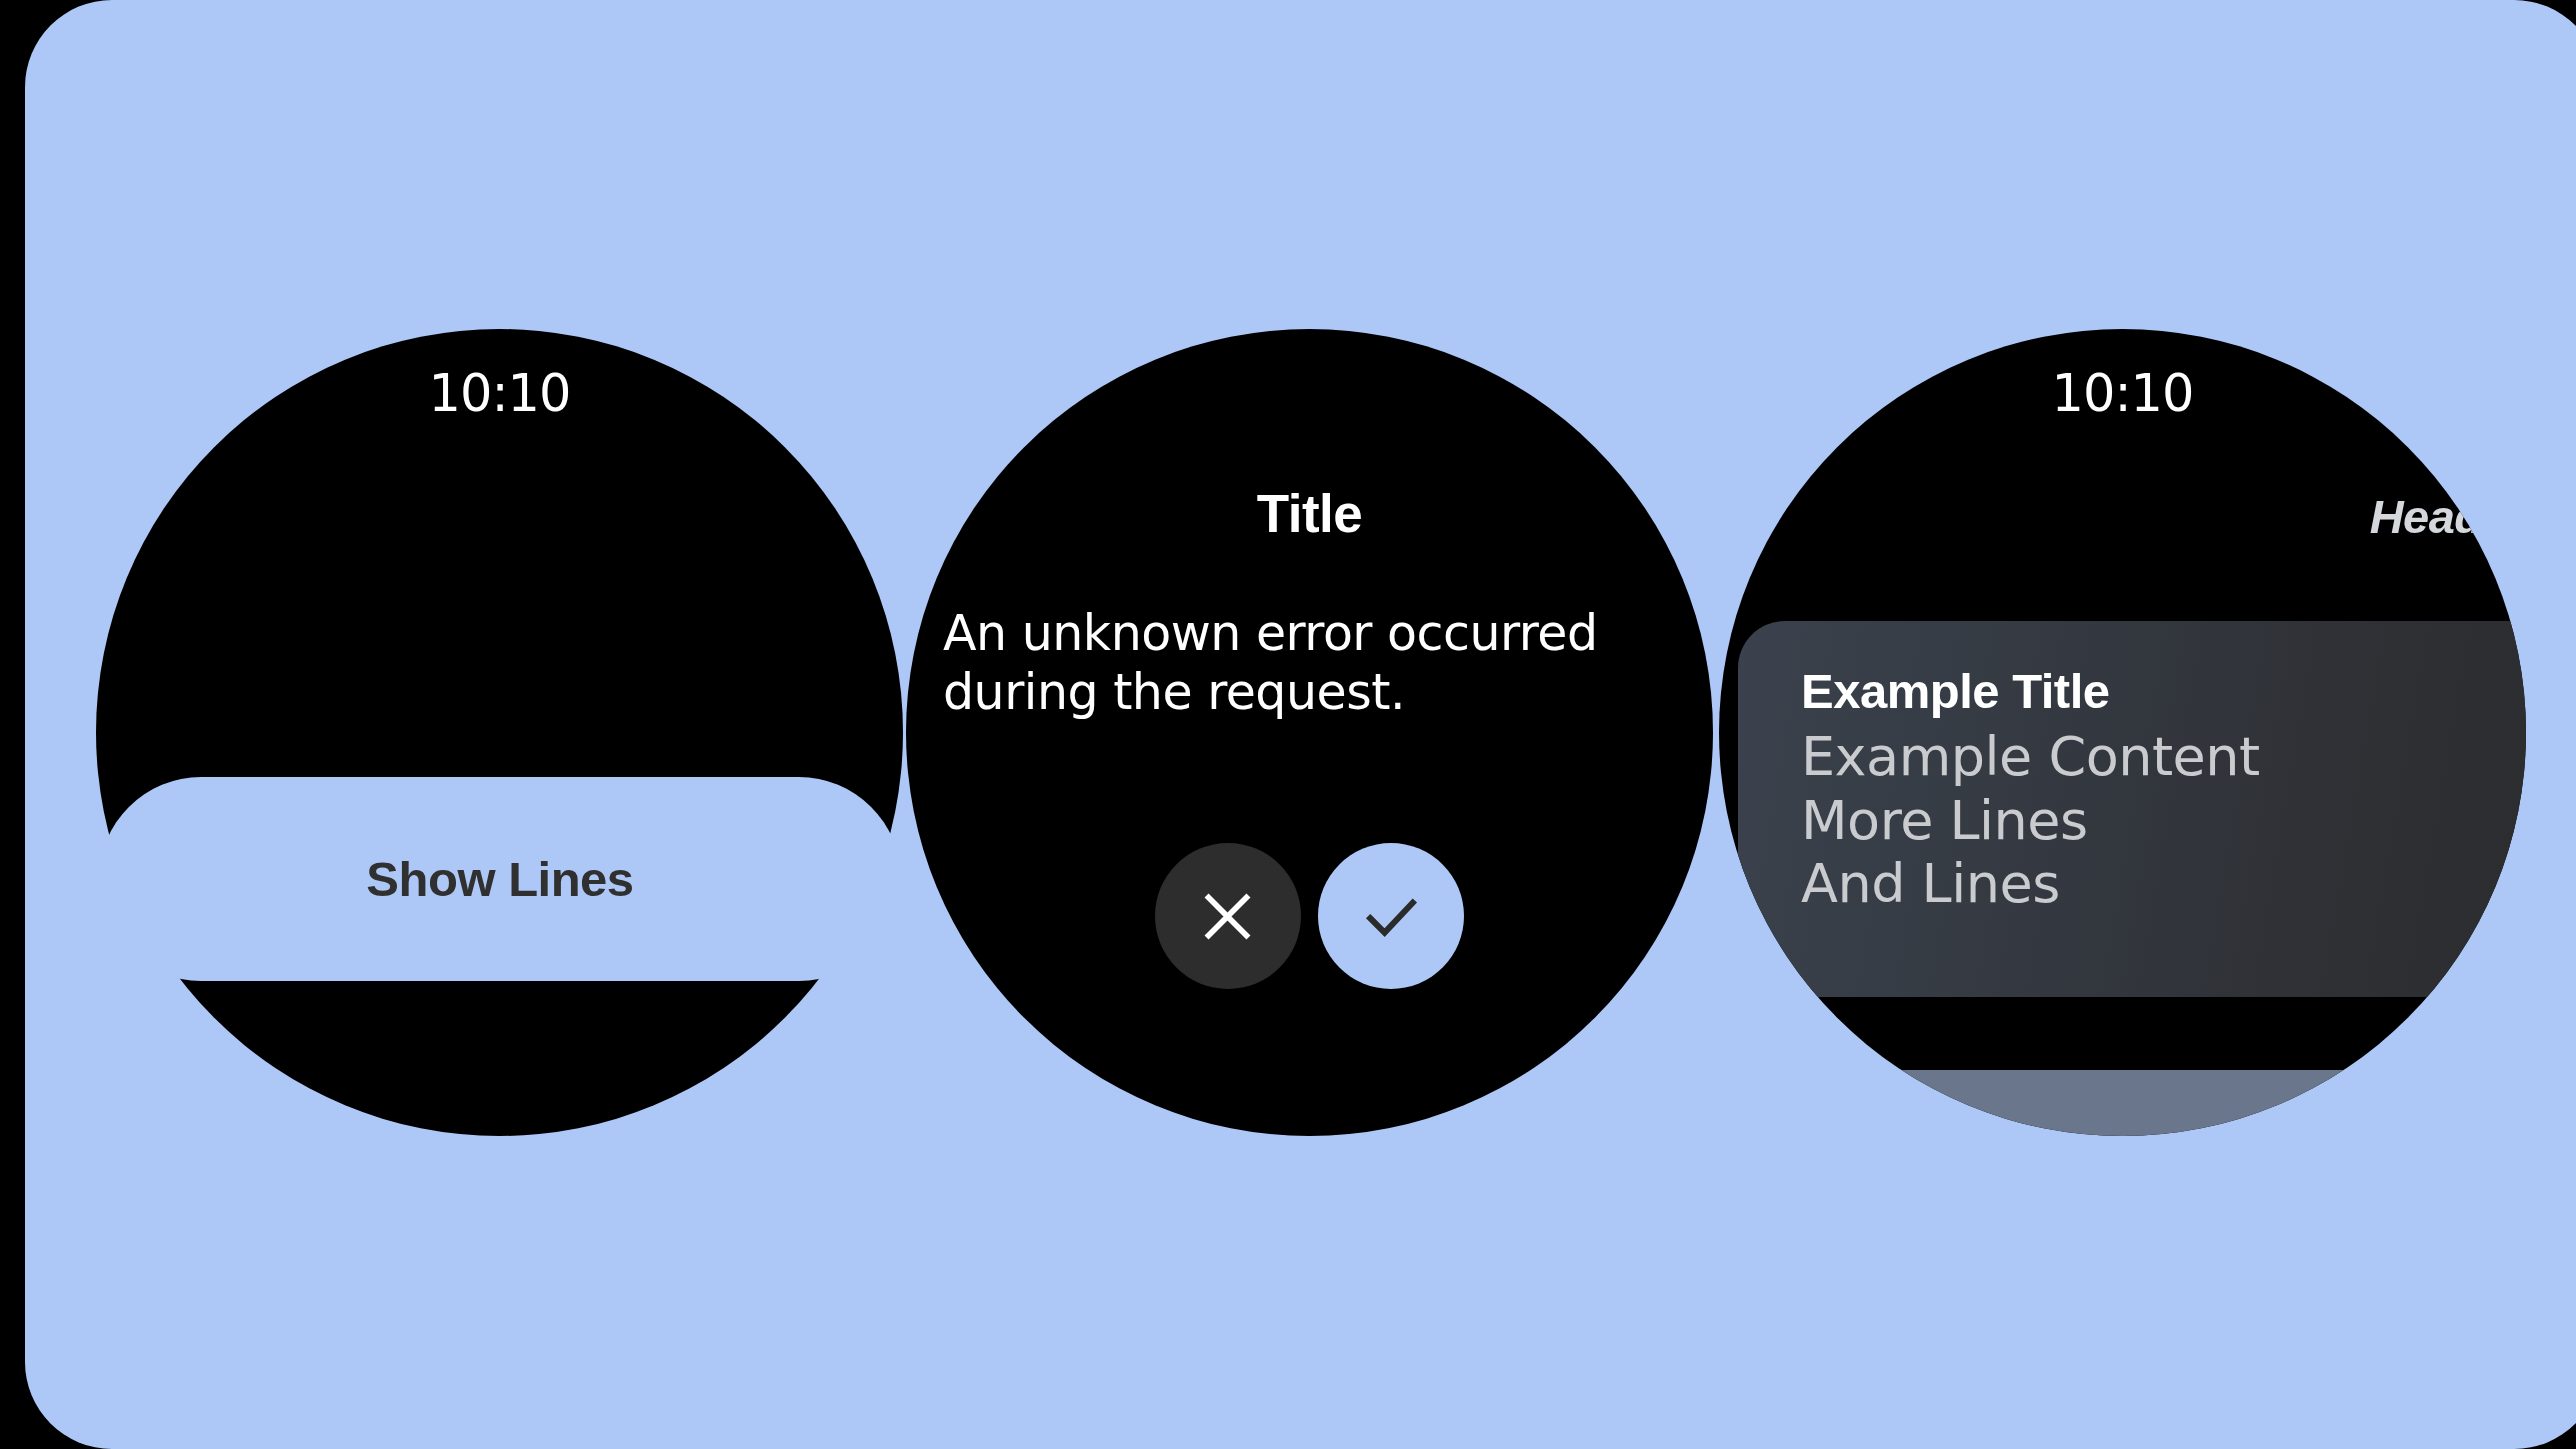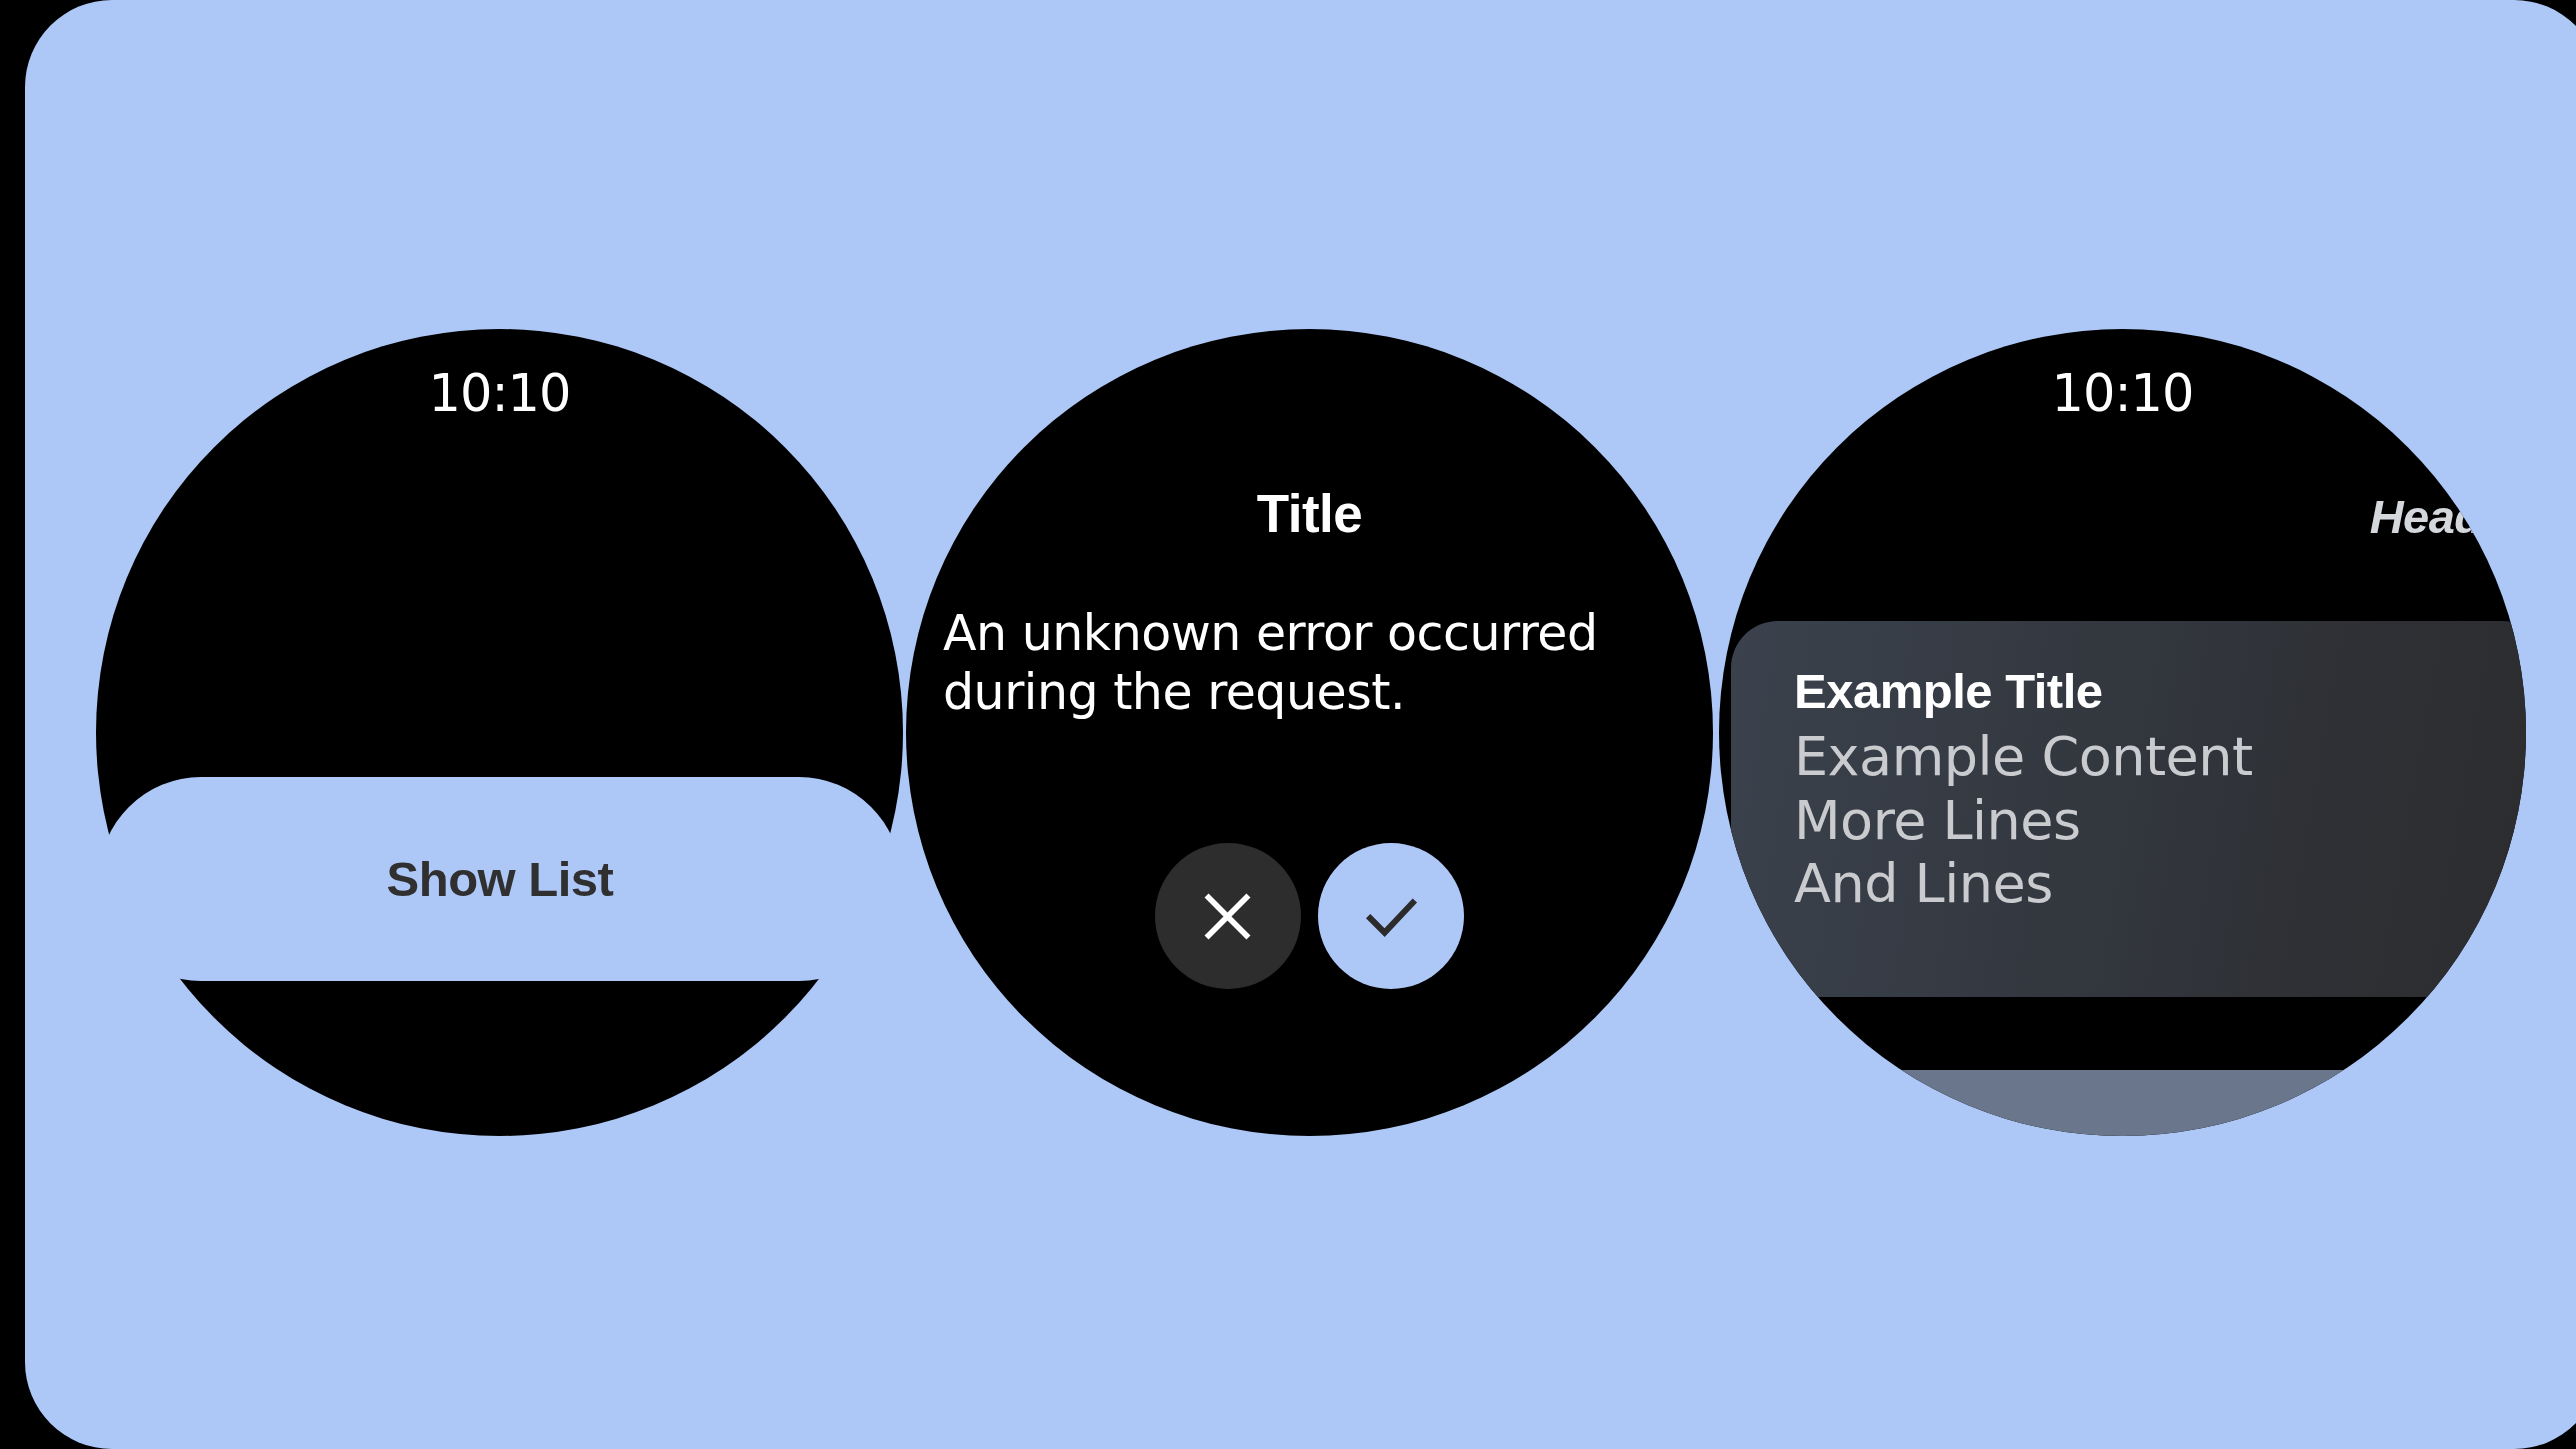--- a/index.html
+++ b/index.html
@@ -161,21 +161,21 @@
     width: 807px;
     text-align: right;
     color: #D4D7DC;
     font-size: 47px;
     font-weight: bold;
     letter-spacing: -0.5px;
     font-style: italic;
   }
   .content-card {
     position: absolute;
-    left: 12px;
+    left: 19px;
     top: 292px;
     width: 819px;
     height: 376px;
     border-radius: 47px;
     background: linear-gradient(100deg, #3B424D 0%, #343941 38%, #2F3136 68%, #2C2C2E 100%);
     box-sizing: border-box;
     padding: 45px 0 0 63px;
   }
   .card-title {
     color: #FFFFFF;
@@ -210,21 +210,21 @@
 <div id="stage">
   <div class="row">
 
     <div class="watch overflow-visible" id="watch-1">
       <div class="clip-circle">
         <div class="status-time">10:10</div>
 
       </div>
 
       <div class="pill-button">
-        <span class="label">Show List</span>
+        <span class="label">Show Lines</span>
       </div>
     </div>
 
     <div class="watch" id="watch-2">
       <div class="dialog-title">Title</div>
 
       <div class="dialog-message">An unknown error occurred during the request.</div>
 
       <div class="dialog-actions">
         <div class="action-btn dismiss">

